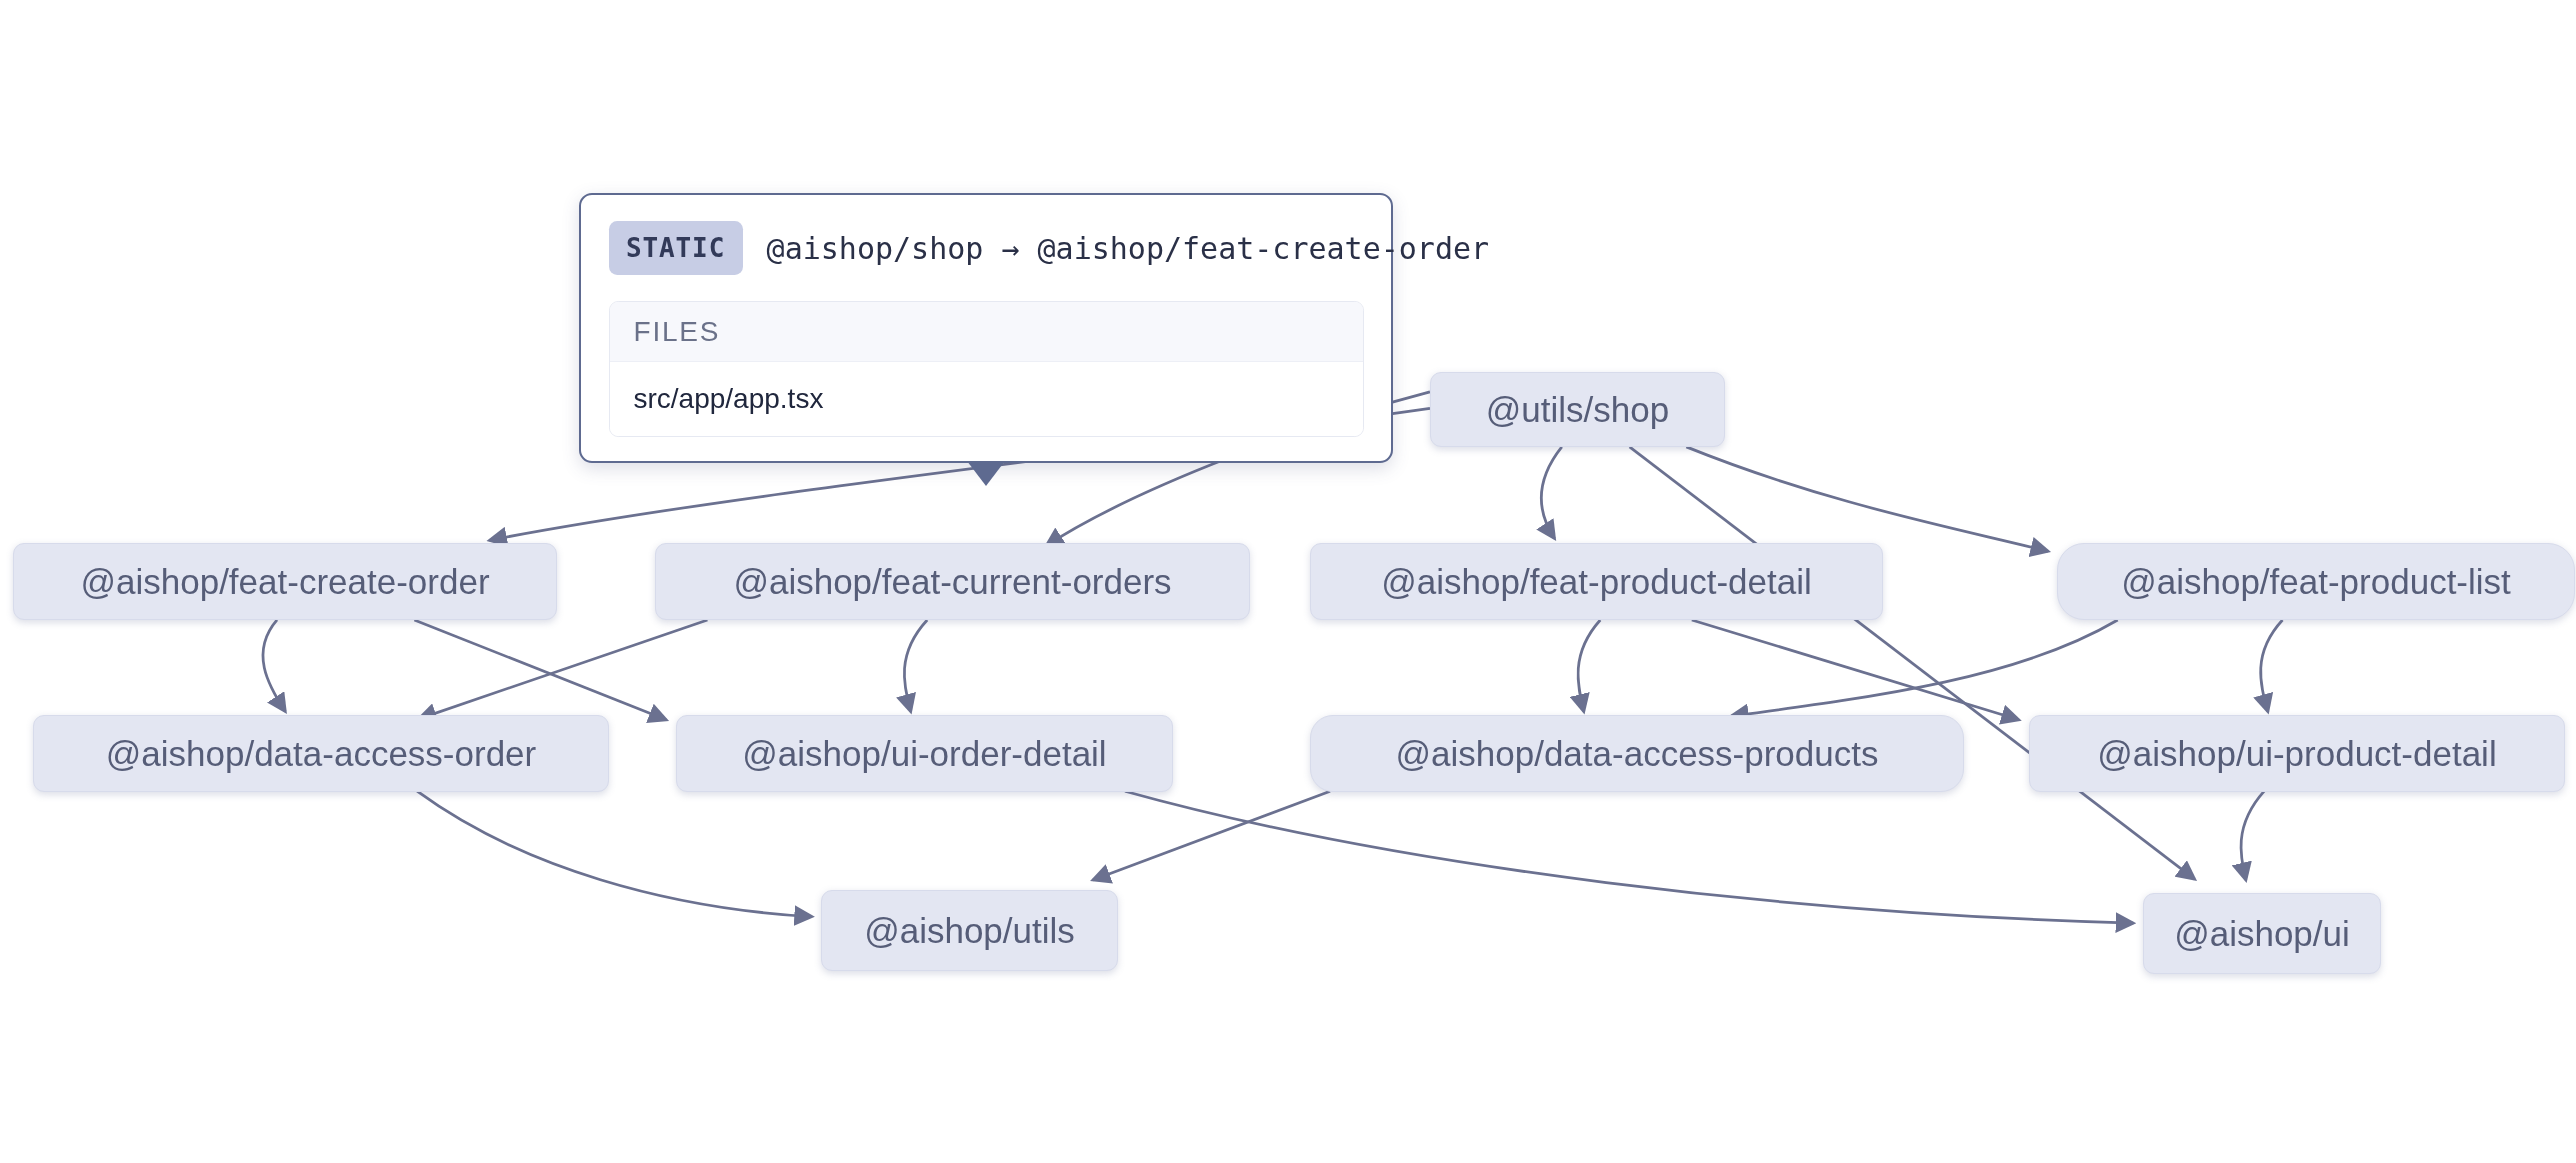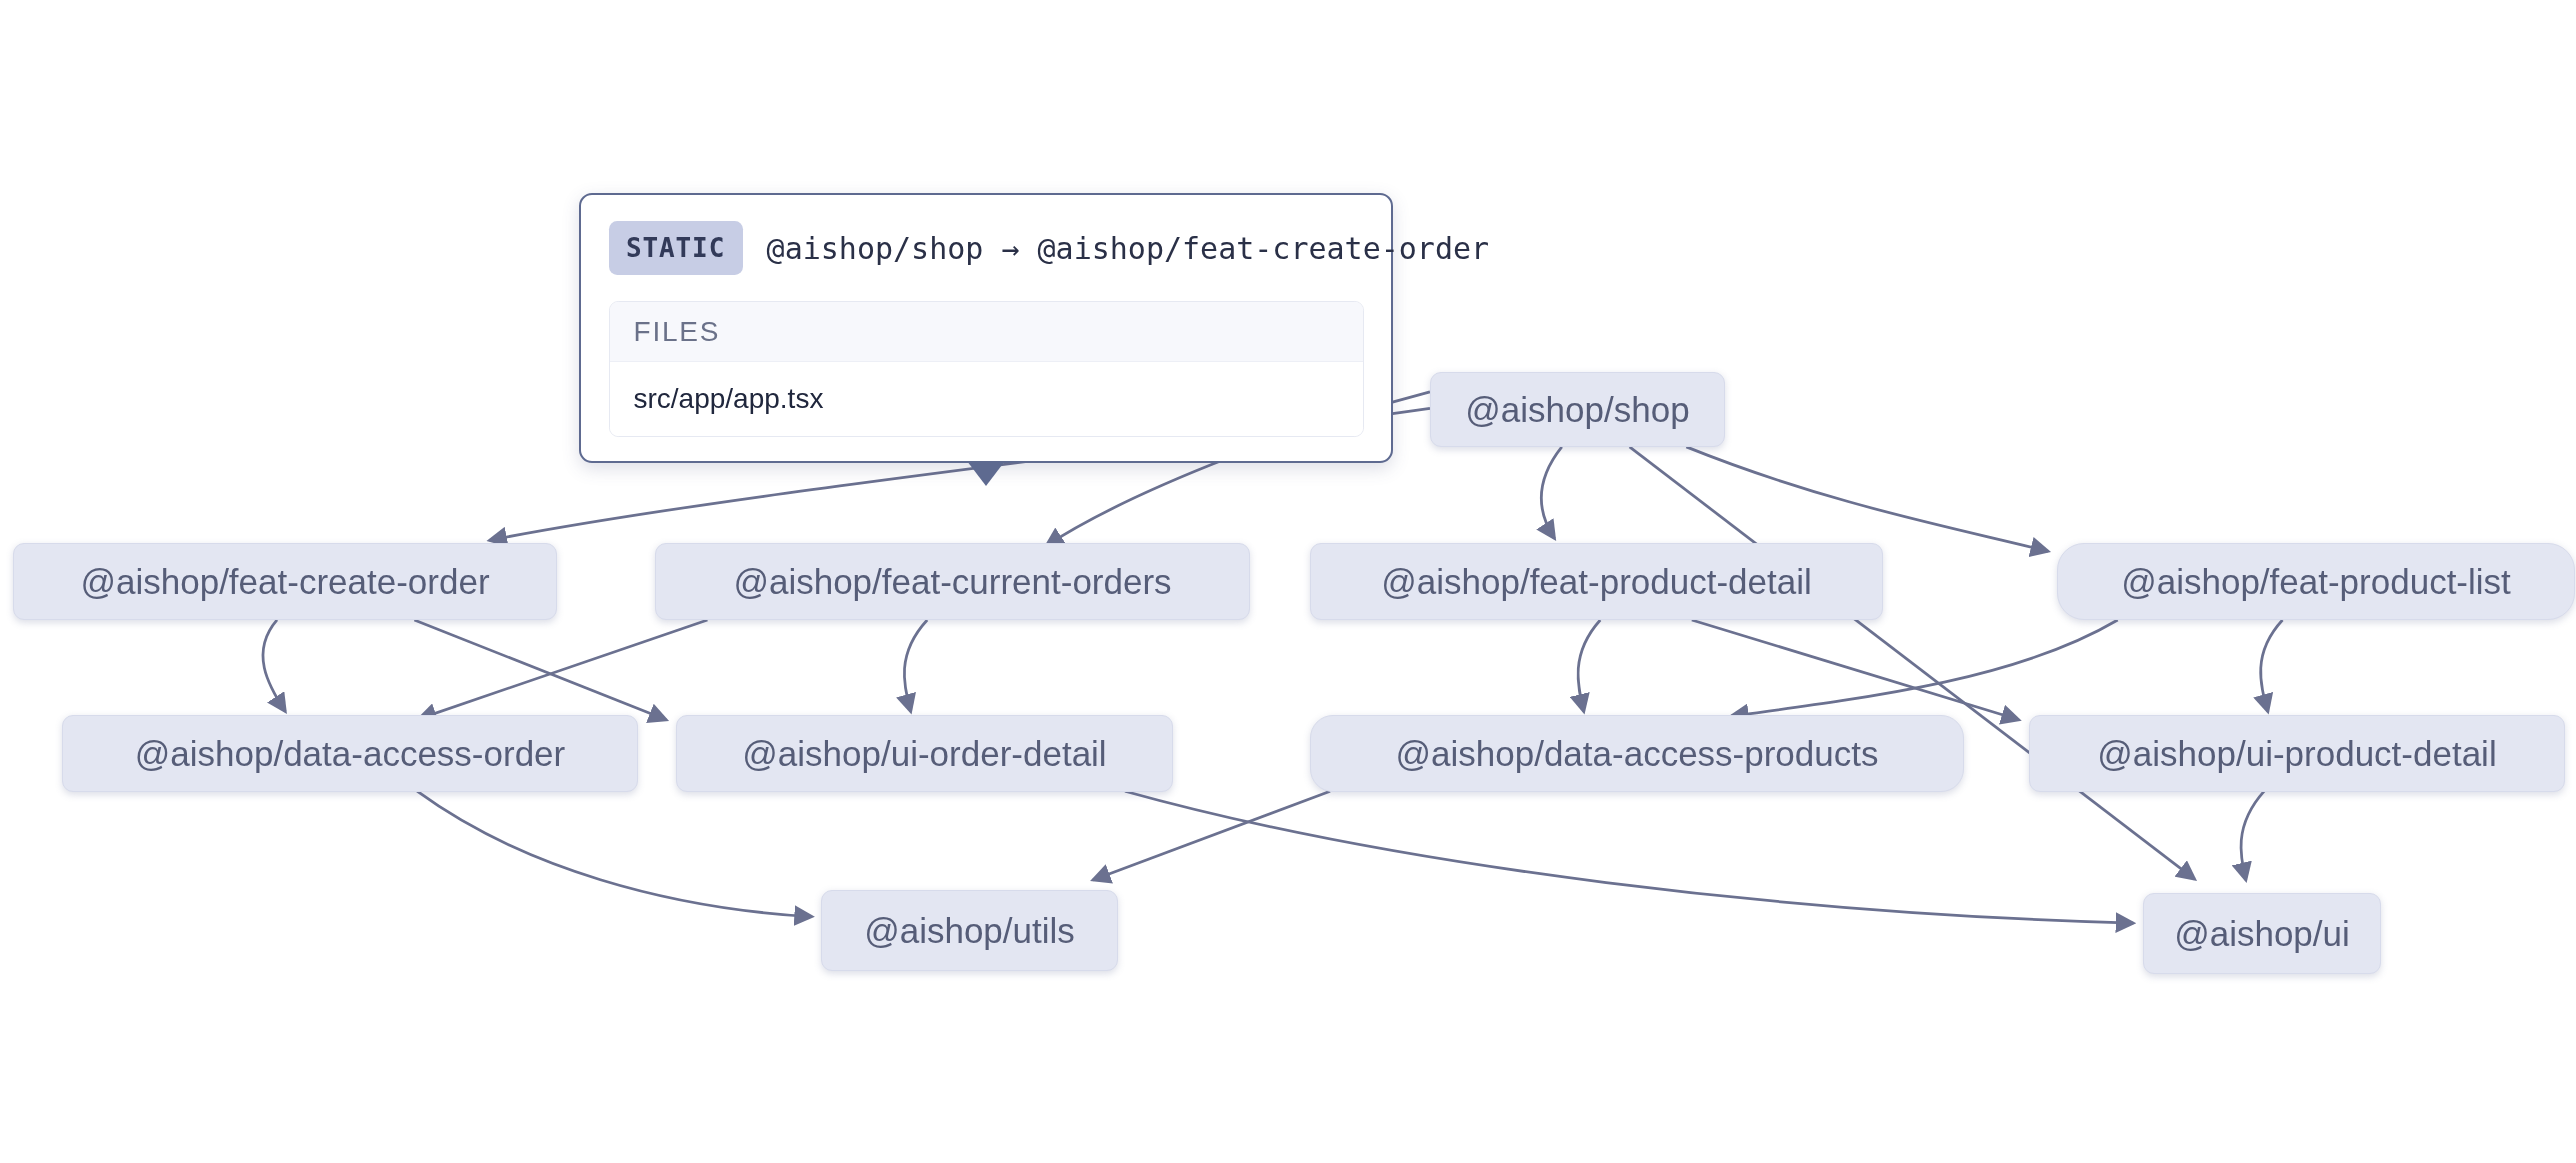--- a/index.html
+++ b/index.html
@@ -112,26 +112,26 @@
         <path d="M 2312 677 C 2205 740, 2055 760, 1890 782" class="edge" stroke="#6b7190" marker-end="url(#arrow)"></path>
         <path d="M 2492 677 C 2458 714, 2468 748, 2476 777" class="edge" stroke="#6b7190" marker-end="url(#arrow)"></path>
         <path d="M 455 864 C 570 948, 730 992, 886 1001" class="edge" stroke="#6b7190" marker-end="url(#arrow)"></path>
         <path d="M 1452 864 L 1193 961" class="edge" stroke="#6b7190" marker-end="url(#arrow)"></path>
         <path d="M 1228 864 C 1530 948, 1960 998, 2329 1008" class="edge" stroke="#6b7190" marker-end="url(#arrow)"></path>
         <path d="M 2472 864 C 2438 902, 2446 936, 2452 961" class="edge" stroke="#6b7190" marker-end="url(#arrow)"></path>
       </g>
   </svg>
 
   <div id="node-layer">
-      <div class="node" style="left: 1430px; top: 372px; width: 295px; height: 75px; background: rgb(227, 230, 242); color: rgb(86, 93, 120);">@aishop/shop</div>
+      <div class="node" style="left: 1430px; top: 372px; width: 295px; height: 75px; background: rgb(227, 230, 242); color: rgb(86, 93, 120);">@utils/shop</div>
       <div class="node" style="left: 13px; top: 543px; width: 544px; height: 77px; background: rgb(227, 230, 242); color: rgb(86, 93, 120);">@aishop/feat-create-order</div>
       <div class="node" style="left: 655px; top: 543px; width: 595px; height: 77px; background: rgb(227, 230, 242); color: rgb(86, 93, 120);">@aishop/feat-current-orders</div>
       <div class="node" style="left: 1310px; top: 543px; width: 573px; height: 77px; background: rgb(227, 230, 242); color: rgb(86, 93, 120);">@aishop/feat-product-detail</div>
       <div class="node" style="left: 2057px; top: 543px; width: 518px; height: 77px; background: rgb(227, 230, 242); color: rgb(86, 93, 120); border-radius: 27px;">@aishop/feat-product-list</div>
-      <div class="node" style="left: 33px; top: 715px; width: 576px; height: 77px; background: rgb(227, 230, 242); color: rgb(86, 93, 120); margin-left: 29px;">@aishop/data-access-order</div>
+      <div class="node" style="left: 33px; top: 715px; width: 576px; height: 77px; background: rgb(227, 230, 242); color: rgb(86, 93, 120);">@aishop/data-access-order</div>
       <div class="node" style="left: 676px; top: 715px; width: 497px; height: 77px; background: rgb(227, 230, 242); color: rgb(86, 93, 120);">@aishop/ui-order-detail</div>
       <div class="node" style="left: 1310px; top: 715px; width: 654px; height: 77px; background: rgb(227, 230, 242); color: rgb(86, 93, 120); border-radius: 23px;">@aishop/data-access-products</div>
       <div class="node" style="left: 2029px; top: 715px; width: 536px; height: 77px; background: rgb(227, 230, 242); color: rgb(86, 93, 120);">@aishop/ui-product-detail</div>
       <div class="node" style="left: 821px; top: 890px; width: 297px; height: 81px; background: rgb(227, 230, 242); color: rgb(86, 93, 120);">@aishop/utils</div>
       <div class="node" style="left: 2143px; top: 893px; width: 238px; height: 81px; background: rgb(227, 230, 242); color: rgb(86, 93, 120);">@aishop/ui</div>
     </div>
 
   <div id="tooltip" style="left: 579px; top: 193px; width: 814px; border-color: rgb(94, 106, 144);">
     <div class="head-row">
       <span class="type-badge">STATIC</span>

